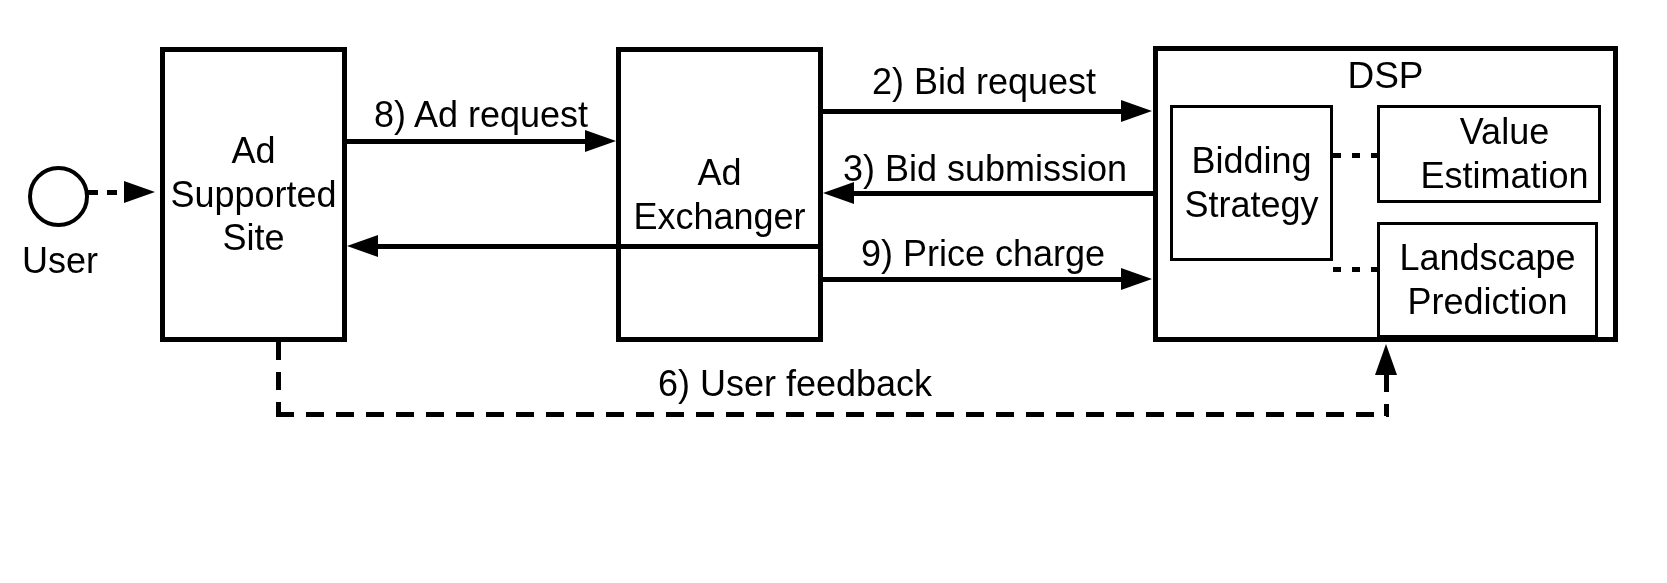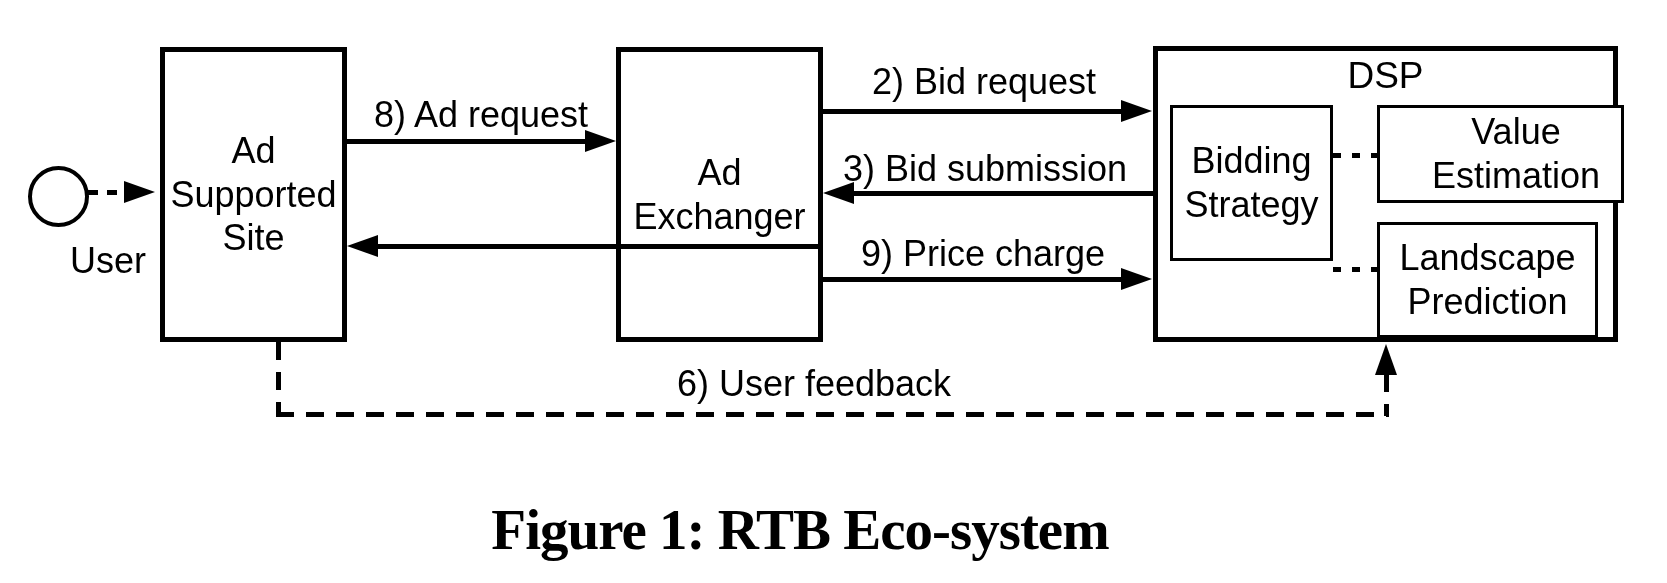--- a/index.html
+++ b/index.html
@@ -57,21 +57,20 @@
     white-space: nowrap;
     font-size: 36px;
     line-height: 1;
   }
   .node-label-floating {
     position: absolute;
     transform: translateX(-50%);
     white-space: nowrap;
     font-size: 36px;
     line-height: 1;
-    margin-left: 48px;
   }
   .dsp-title {
     position: absolute;
     top: 6px; left: 0; right: 0;
     font-size: 37px;
     line-height: 1;
   }
   .caption {
     position: absolute;
     left: 800px;
@@ -108,21 +107,21 @@
   </div>
 
   <div class="node-box" style="left:1153px; top:46px; width:465px; height:296px;">
     <div class="dsp-title">DSP</div>
   </div>
 
   <div class="node-box inner-box" style="left:1170px; top:105px; width:163px; height:156px;">
     <span>Bidding
 Strategy</span>
   </div>
-  <div class="node-box inner-box" style="left:1377px; top:105px; width:247px; height:98px;padding-left:31px;">
+  <div class="node-box inner-box" style="left:1377px; top:105px; width:224px; height:98px;padding-left:31px;">
     <span>Value
 Estimation</span>
   </div>
   <div class="node-box inner-box" style="left:1377px; top:222px; width:221px; height:116px;">
     <span>Landscape
 Prediction</span>
   </div>
 
   <div class="dot-h" style="left:1333px; top:153px; width:44px;"></div>
   <div class="dot-h" style="left:1333px; top:267px; width:44px;"></div>
@@ -139,21 +138,20 @@
   <div class="ah-r" style="left:1121px; top:100px;"></div>
 
   <div class="edge-label" style="left:985px; top:151px;">3) Bid submission</div>
   <div class="ah-l" style="left:823px; top:182px;"></div>
   <div class="line-h" style="left:852px; top:191px; width:301px;"></div>
 
   <div class="edge-label" style="left:983px; top:236px;">9) Price charge</div>
   <div class="line-h" style="left:823px; top:277px; width:300px;"></div>
   <div class="ah-r" style="left:1121px; top:268px;"></div>
 
-  <div class="edge-label" style="left:814px; top:366px;">6) User feedback</div>
+  <div class="edge-label" style="left:795px; top:366px;">6) User feedback</div>
   <div class="dash-v" style="left:276px; top:342px; height:73px;"></div>
   <div class="dash-h" style="left:276px; top:412px; width:1113px;"></div>
   <div class="dash-v" style="left:1384px; top:374px; height:42px;"></div>
   <div class="ah-u" style="left:1375px; top:344px;"></div>
 
-  <div class="caption">Figure 1: RTB Eco-system</div>
 
 </div>
 
 </body></html>

